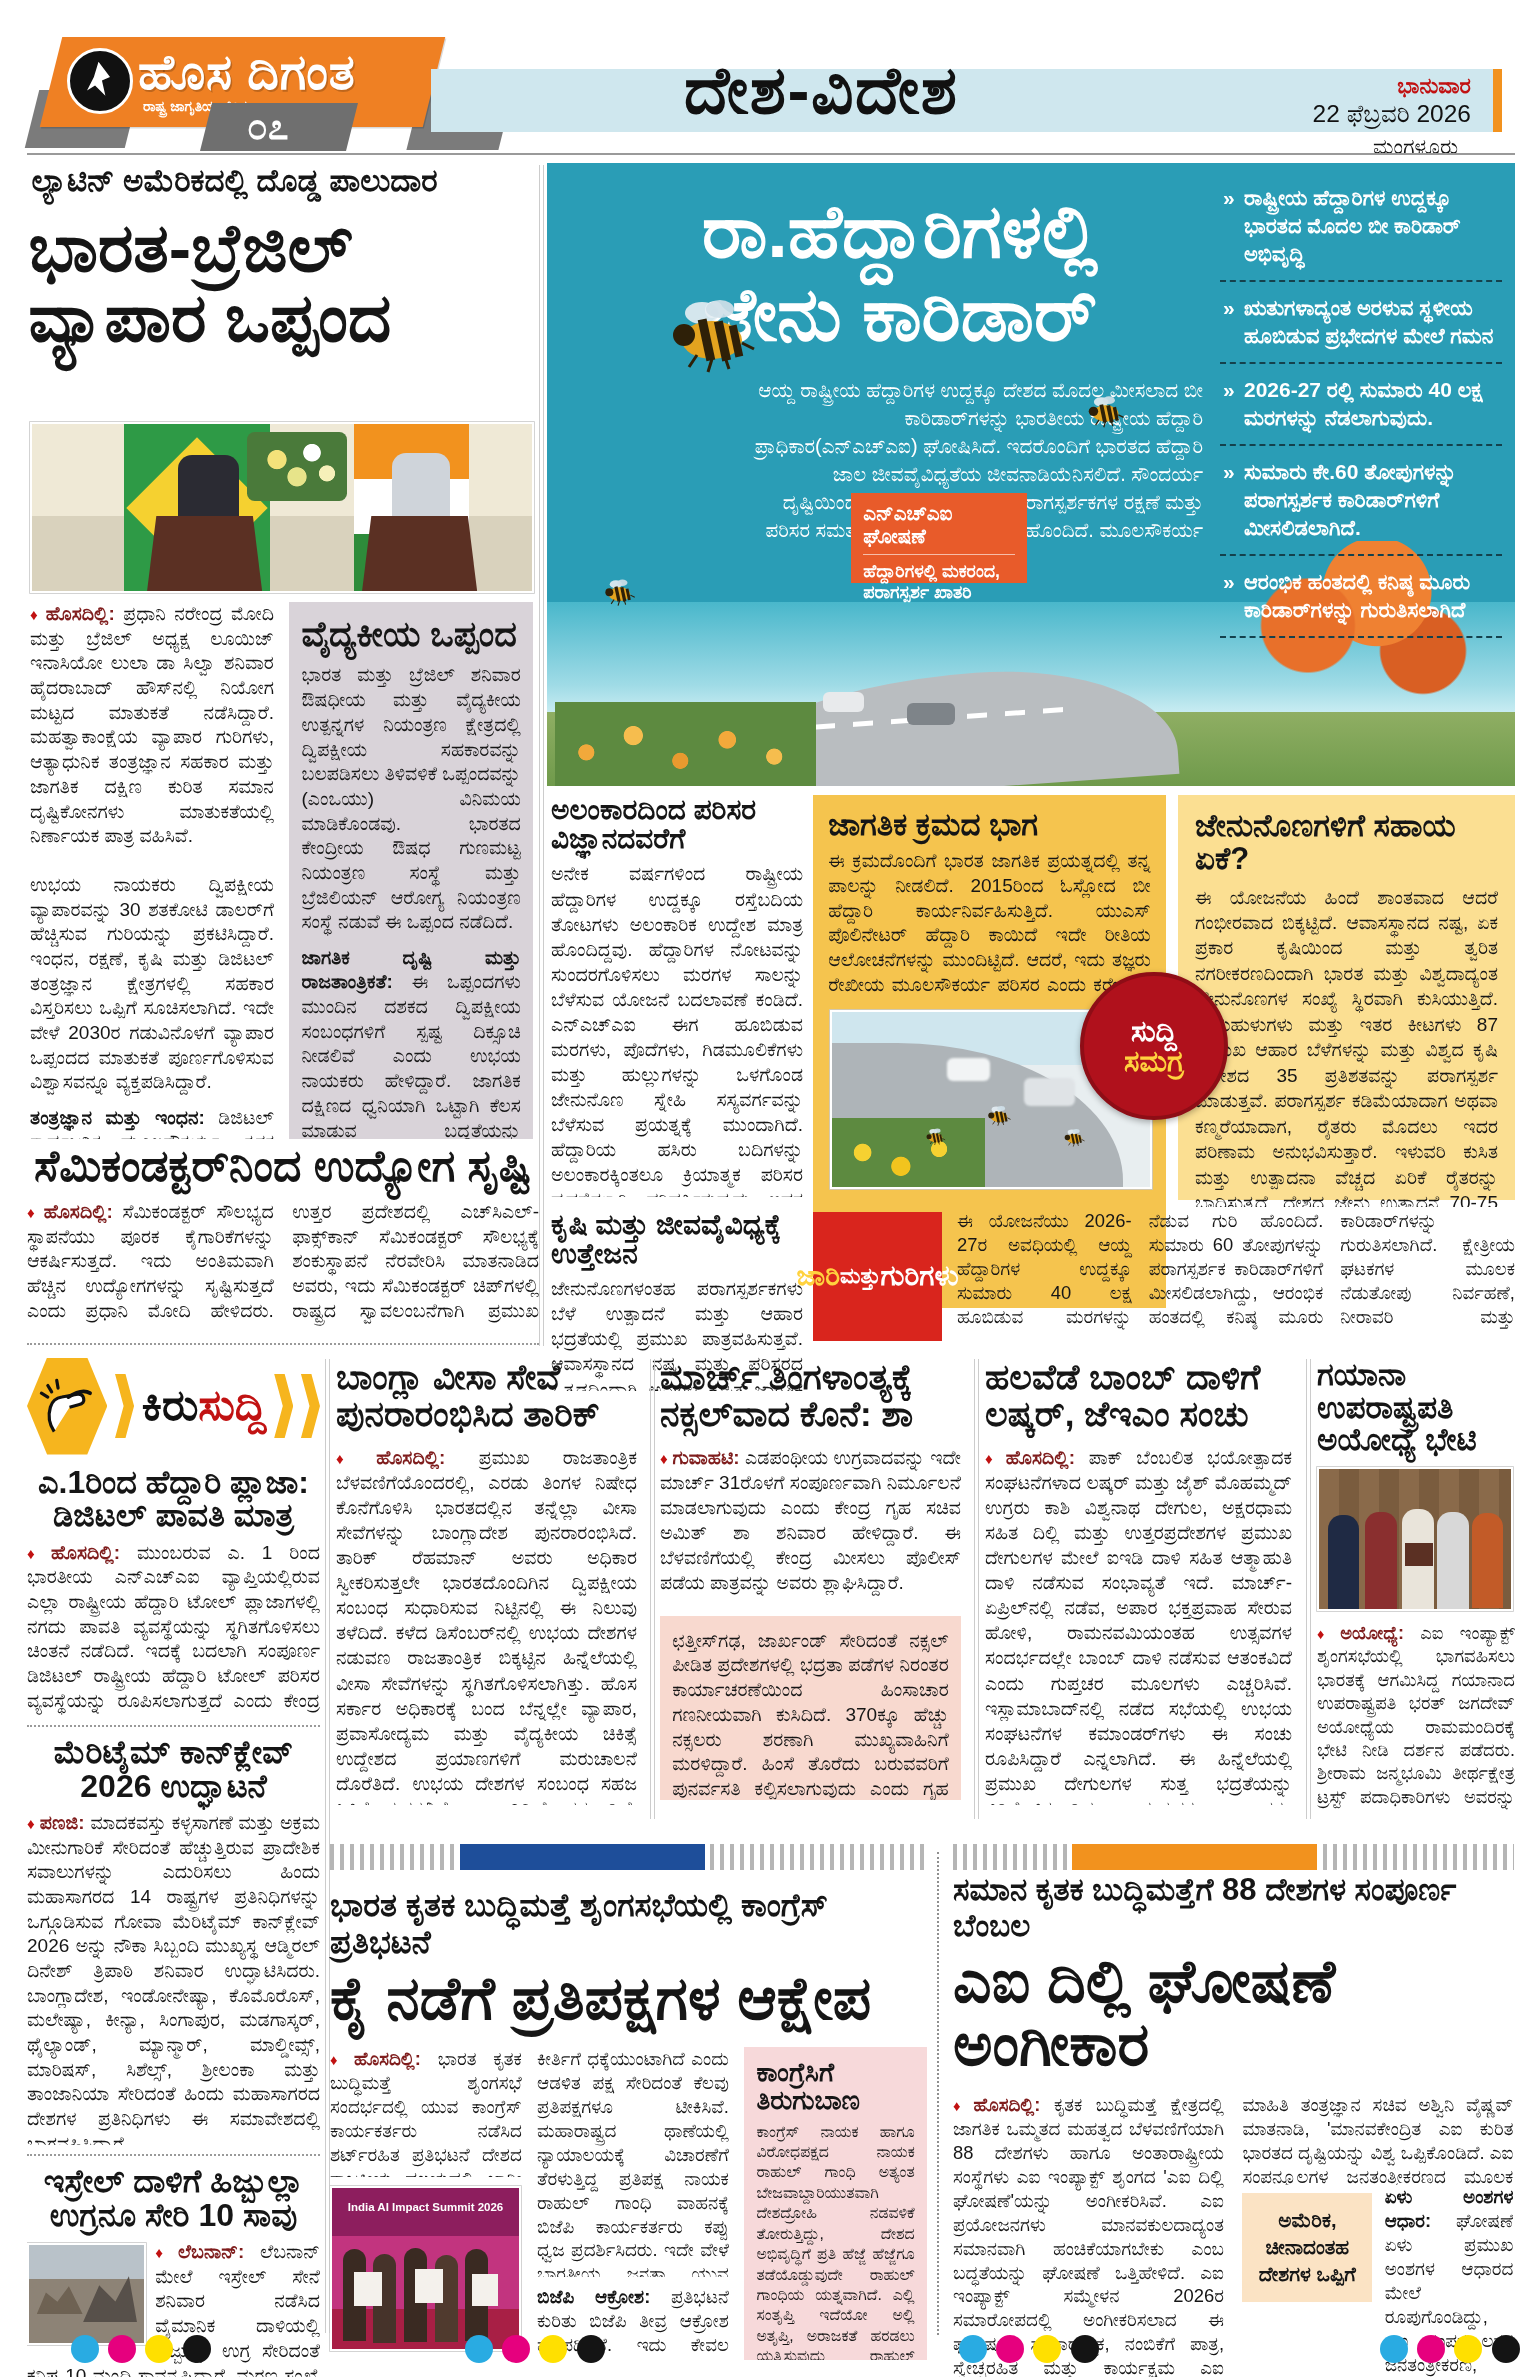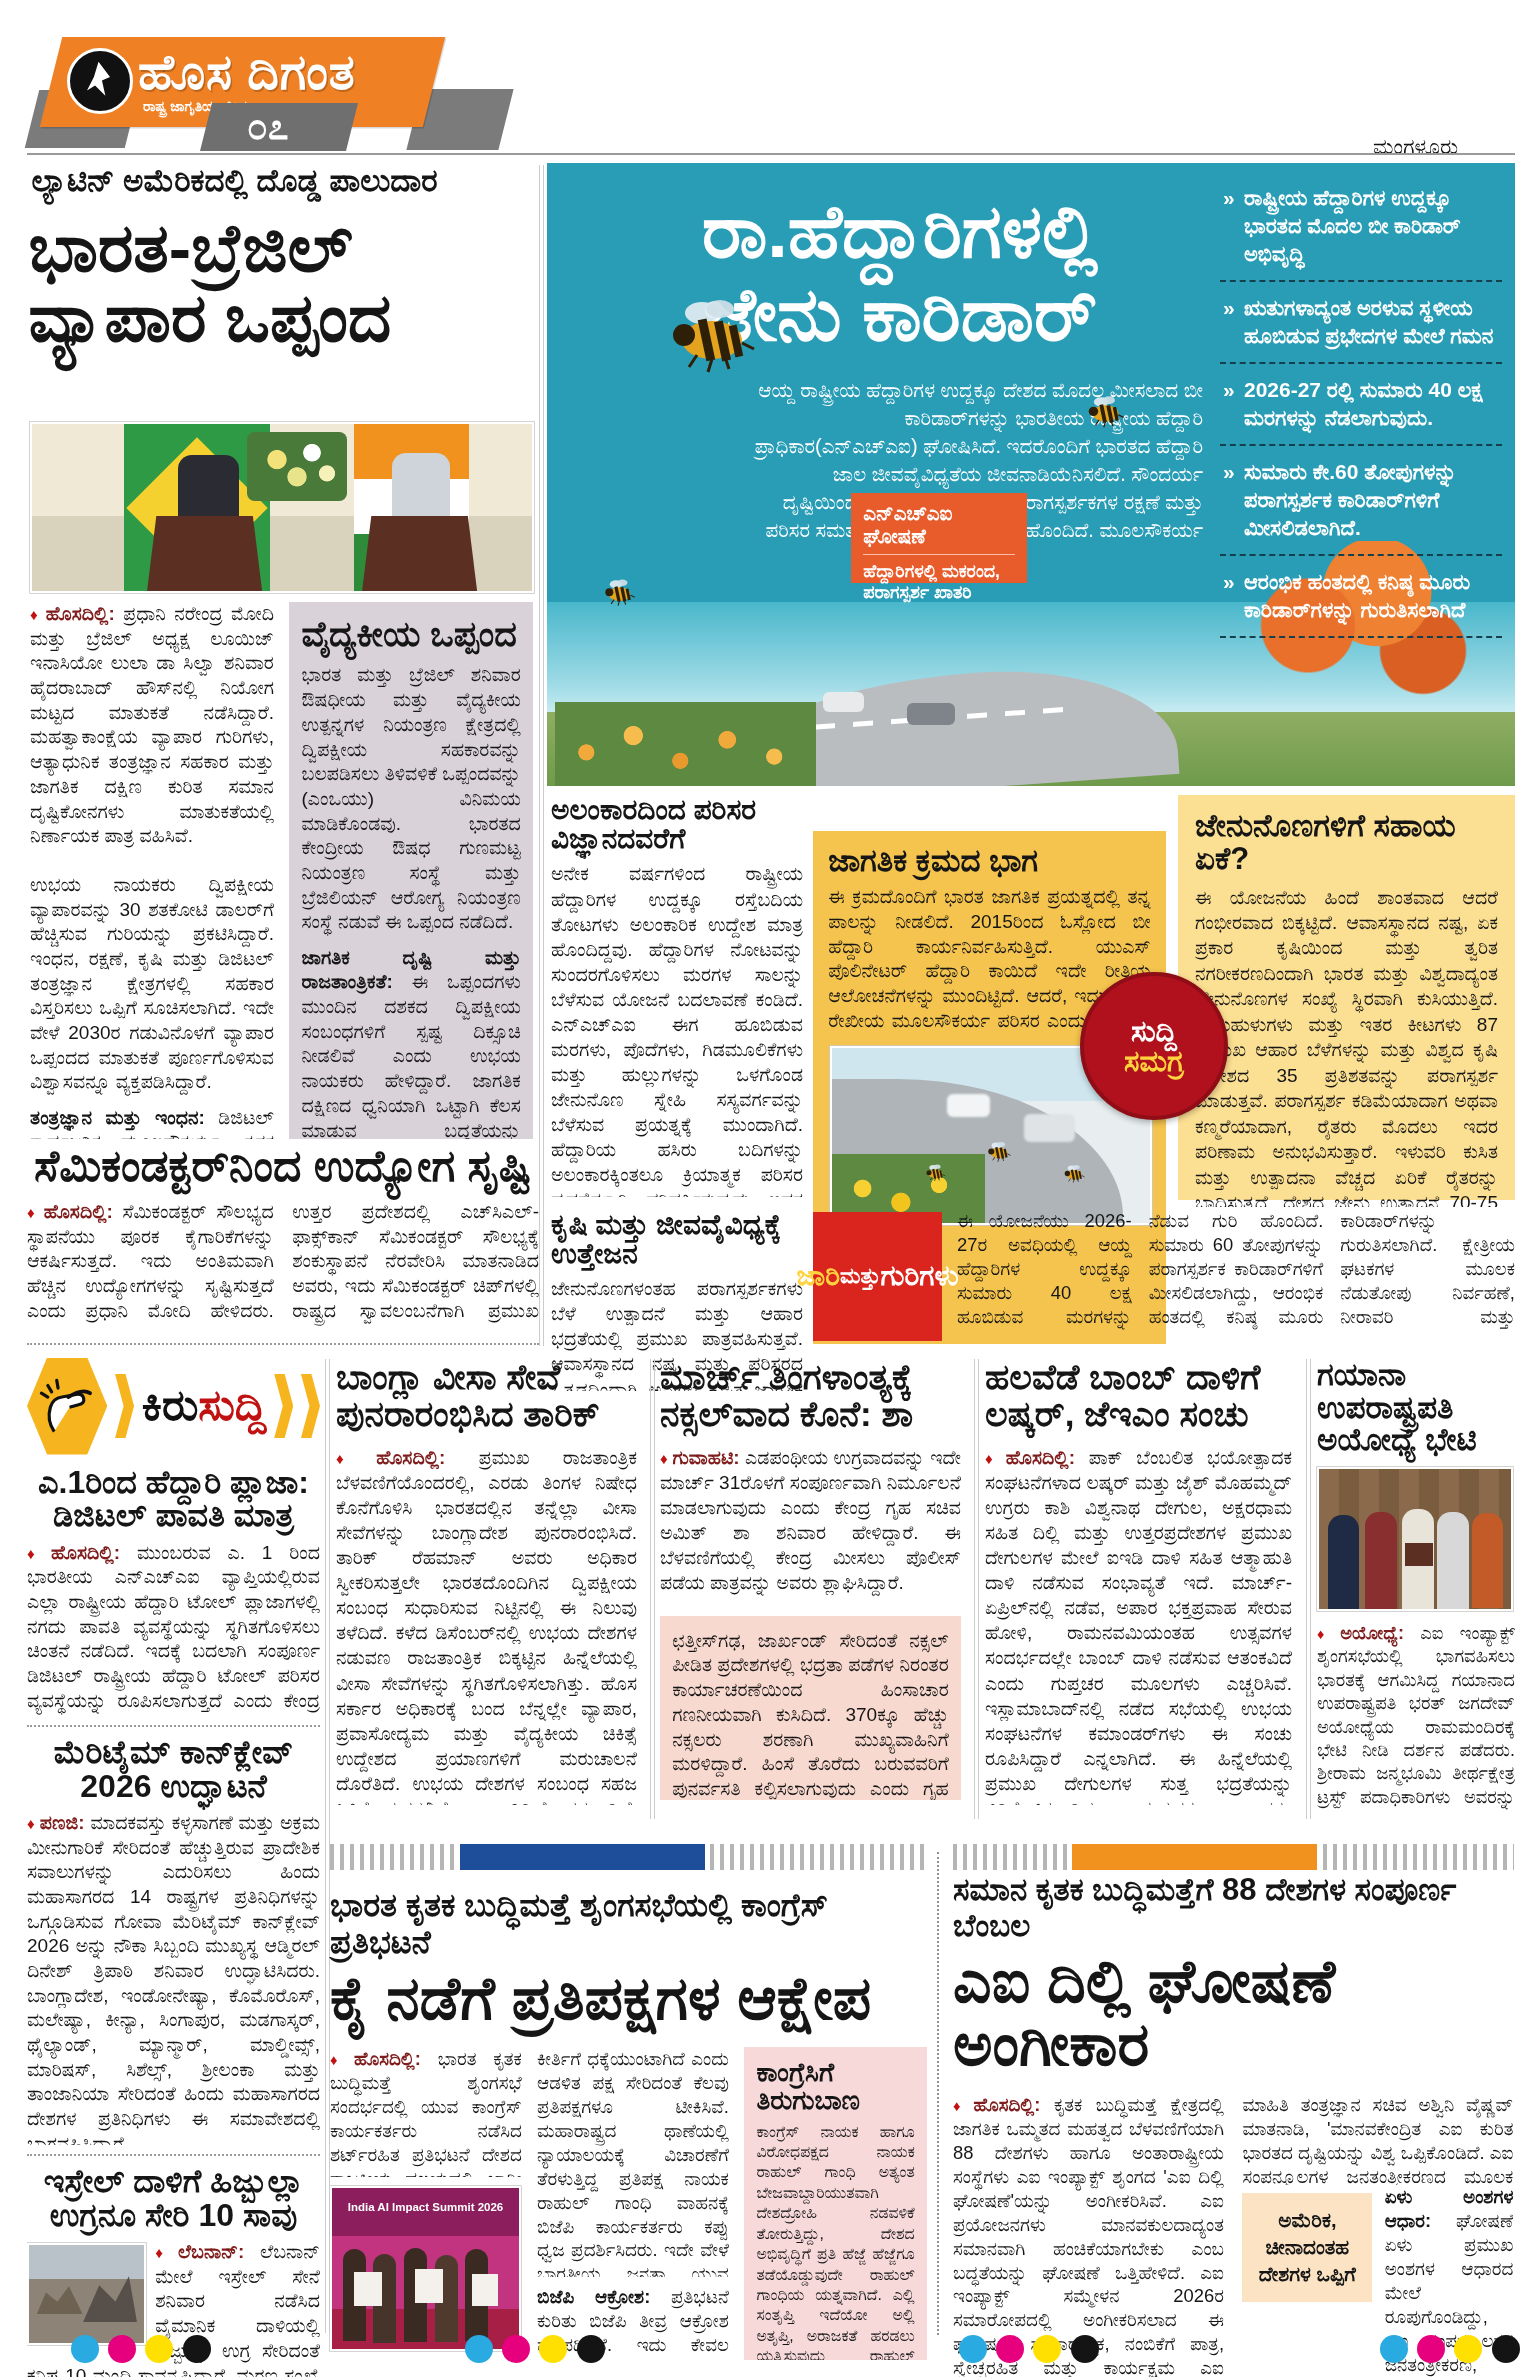--- a/index.html
+++ b/index.html
@@ -60,20 +60,26 @@
     <div class="abs" style="left:414px;top:89px;width:92px;height:61px;background:#7b7b7b;transform:skewX(-14deg);"></div>
     <div class="abs" style="left:51px;top:37px;width:383px;height:90px;background:#ef8023;transform:skewX(-14deg);box-shadow:1.5px 1.5px 0 rgba(0,0,0,0.15);"></div>
     <div class="abs" style="left:67px;top:48px;width:60px;height:60px;border-radius:50%;background:#111;border:3.1px solid #fff;">
       <div class="abs" style="left:17px;top:10.7px;width:23px;height:34px;background:#fff;clip-path:polygon(50% 0,100% 45%,65% 55%,80% 100%,35% 70%,0 85%,30% 45%);"></div>
     </div>
     <div class="abs whitetxt b" style="left:138px;top:44px;font-size:49px;letter-spacing:0.8px;text-shadow:1.5px 1.5px 0 rgba(0,0,0,0.2);">ಹೊಸ ದಿಗಂತ</div>
     <div class="abs whitetxt" style="left:143px;top:98px;font-size:14px;font-weight:bold;">ರಾಷ್ಟ್ರ ಜಾಗೃತಿಯ ದೈನಿಕ</div>
     <div class="abs" style="left:206px;top:103px;width:146px;height:48px;background:#6f6f6f;transform:skewX(-14deg);"></div>
     <div class="abs whitetxt b" style="left:247px;top:106px;font-size:37px;">೦೭</div>
 
+    <div class="abs" style="left:431px;top:69px;width:1071px;height:63px;background:#cfe7ee;">
+      <div class="abs" style="right:0;top:0;width:9.2px;height:63px;background:#f2921e;"></div>
+      <div class="abs b" style="left:253px;top:-17px;font-size:66px;color:#111;letter-spacing:1.5px;">ದೇಶ-ವಿದೇಶ</div>
+      <div class="abs" style="right:31px;top:4.6px;font-size:21.5px;font-weight:bold;color:#c11212;">ಭಾನುವಾರ</div>
+      <div class="abs" style="right:31px;top:31px;font-size:24.5px;color:#111;">22 ಫೆಬ್ರವರಿ 2026</div>
+    </div>
     <div class="abs" style="left:1373px;top:135px;font-size:21.5px;color:#111;">ಮಂಗಳೂರು</div>
     <div class="abs rule-h" style="left:27px;top:153px;width:1488px;"></div>
   </div>
 
   <div class="abs" style="left:27px;top:163px;width:512px;height:978px;">
     <div class="b" style="font-size:31px;padding-left:4.6px;">ಲ್ಯಾಟಿನ್ ಅಮೆರಿಕದಲ್ಲಿ ದೊಡ್ಡ ಪಾಲುದಾರ</div>
     <div class="kn-head" style="font-size:67px;margin-top:14px;padding-left:1.5px;">
       <span>ಭಾರತ-ಬ್ರೆಜಿಲ್</span><br>
       <span>ವ್ಯಾಪಾರ ಒಪ್ಪಂದ</span>
     </div>
@@ -173,21 +179,21 @@
     </div>
   </div>
 
   <div class="abs" style="left:551px;top:795px;width:252px;height:549px;">
     <h3 class="kn-head" style="font-size:28px;">ಅಲಂಕಾರದಿಂದ ಪರಿಸರ ವಿಜ್ಞಾನದವರೆಗೆ</h3>
     <p class="jt ovh" style="font-size:19px;line-height:1.32;margin-top:7.7px;height:336px;">ಅನೇಕ ವರ್ಷಗಳಿಂದ ರಾಷ್ಟ್ರೀಯ ಹೆದ್ದಾರಿಗಳ ಉದ್ದಕ್ಕೂ ರಸ್ತೆಬದಿಯ ತೋಟಗಳು ಅಲಂಕಾರಿಕ ಉದ್ದೇಶ ಮಾತ್ರ ಹೊಂದಿದ್ದವು. ಹೆದ್ದಾರಿಗಳ ನೋಟವನ್ನು ಸುಂದರಗೊಳಿಸಲು ಮರಗಳ ಸಾಲನ್ನು ಬೆಳೆಸುವ ಯೋಜನೆ ಬದಲಾವಣೆ ಕಂಡಿದೆ. ಎನ್‌ಎಚ್‌ಎಐ ಈಗ ಹೂಬಿಡುವ ಮರಗಳು, ಪೊದೆಗಳು, ಗಿಡಮೂಲಿಕೆಗಳು ಮತ್ತು ಹುಲ್ಲುಗಳನ್ನು ಒಳಗೊಂಡ ಜೇನುನೊಣ ಸ್ನೇಹಿ ಸಸ್ಯವರ್ಗವನ್ನು ಬೆಳೆಸುವ ಪ್ರಯತ್ನಕ್ಕೆ ಮುಂದಾಗಿದೆ. ಹೆದ್ದಾರಿಯ ಹಸಿರು ಬದಿಗಳನ್ನು ಅಲಂಕಾರಕ್ಕಿಂತಲೂ ಕ್ರಿಯಾತ್ಮಕ ಪರಿಸರ ವ್ಯವಸ್ಥೆಗಳಾಗಿ ಪರಿವರ್ತಿಸುವುದು ಇದರ ಉದ್ದೇಶವಾಗಿದೆ. ವರ್ಷವಿಡೀ ಜೇನ್ನೊಣಗಳಿಗೆ ಆಹಾರದ ಸ್ಥಿರ ಪೂರೈಕೆಯನ್ನು ಖಚಿತಪಡಿಸಿಕೊಳ್ಳಲು ಕಾರಿಡಾರ್ ವಿನ್ಯಾಸಗೊಳಿಸಲಾಗುವುದು ಎಂದು ಅಧಿಕಾರಿಗಳು ಹೇಳಿದ್ದಾರೆ. ಬೇವು, ಜಾಮುನ್, ಮಹುವಾ, ಪಲಾಶ್, ಕರಂಜ್ ಮತ್ತು ಸಿರಿಗಳಂತಹ ಸ್ಥಳೀಯ ಪ್ರಭೇದಗಳನ್ನು ತೋಟಗಾರಿಕೆಗಾಗಿ ಗುರುತಿಸಲಾಗಿದೆ. ಸ್ಥಳೀಯ ಪ್ರಭೇದಗಳ ಆಯ್ಕೆ, ಸ್ಥಳೀಯ ಪರಿಸರ ವ್ಯವಸ್ಥೆಯನ್ನು ಬೆಂಬಲಿಸುವ ಮತ್ತು ಹಂತಹಂತವಾಗಿ ಹೂಬಿಡುವಂತೆ ನೋಡಿಕೊಳ್ಳುವ ಉದ್ದೇಶ ಹೊಂದಲಾಗಿದೆ.</p>
     <h3 class="kn-head" style="font-size:28px;margin-top:12.3px;">ಕೃಷಿ ಮತ್ತು ಜೀವವೈವಿಧ್ಯಕ್ಕೆ ಉತ್ತೇಜನ</h3>
     <p class="jt ovh" style="font-size:19px;line-height:1.32;margin-top:7.7px;height:115px;">ಜೇನುನೊಣಗಳಂತಹ ಪರಾಗಸ್ಪರ್ಶಕಗಳು ಬೆಳೆ ಉತ್ಪಾದನೆ ಮತ್ತು ಆಹಾರ ಭದ್ರತೆಯಲ್ಲಿ ಪ್ರಮುಖ ಪಾತ್ರವಹಿಸುತ್ತವೆ. ಆವಾಸಸ್ಥಾನದ ನಷ್ಟ ಮತ್ತು ಪರಿಸರದ ಒತ್ತಡದಿಂದಾಗಿ ಅವುಗಳ ಕುಸಿತ ಜಾಗತಿಕ ಕಳವಳ ಹೆಚ್ಚಿಸಿದೆ. ಹೆದ್ದಾರಿಗಳ ಉದ್ದಕ್ಕೂ ವರ್ಷದುದ್ದಕ್ಕೂ ಹಸಿರು ವಾತಾವರಣವನ್ನು ಸೃಷ್ಟಿಸುವ ಮೂಲಕ, ಈ ಯೋಜನೆ, ಆವಾಸಸ್ಥಾನಗಳನ್ನು ಪುನಃಸ್ಥಾಪಿಸುವ ಮತ್ತು ಪರಾಗಸ್ಪರ್ಶ ಉತ್ತೇಜಿಸುವ ಗುರಿ ಹೊಂದಿದೆ.</p>
   </div>
 
-  <div class="abs ybox1" style="left:813px;top:795px;width:353px;height:513px;padding:14px 15.3px;box-sizing:border-box;margin-top:36px;">
+  <div class="abs ybox1" style="left:813px;top:795px;width:353px;height:513px;padding:14px 15.3px;box-sizing:border-box;">
     <h3 class="kn-head" style="font-size:31px;">ಜಾಗತಿಕ ಕ್ರಮದ ಭಾಗ</h3>
     <p class="jt ovh" style="font-size:19px;line-height:1.3;margin-top:7.7px;height:152px;">ಈ ಕ್ರಮದೊಂದಿಗೆ ಭಾರತ ಜಾಗತಿಕ ಪ್ರಯತ್ನದಲ್ಲಿ ತನ್ನ ಪಾಲನ್ನು ನೀಡಲಿದೆ. 2015ರಿಂದ ಓಸ್ಲೋದ ಬೀ ಹೆದ್ದಾರಿ ಕಾರ್ಯನಿರ್ವಹಿಸುತ್ತಿದೆ. ಯುಎಸ್ ಪೊಲಿನೇಟರ್ ಹೆದ್ದಾರಿ ಕಾಯಿದೆ ಇದೇ ರೀತಿಯ ಆಲೋಚನೆಗಳನ್ನು ಮುಂದಿಟ್ಟಿದೆ. ಆದರೆ, ಇದು ತಜ್ಞರು ರೇಖೀಯ ಮೂಲಸೌಕರ್ಯ ಪರಿಸರ ಎಂದು ಕರೆಯುವ ಭಾರತದ ಮೊದಲ ಪ್ರಯತ್ನ. ರಸ್ತೆ ಜಾಲಗಳನ್ನು ಜೀವವೈವಿಧ್ಯತೆಯ ವಾಹಕಗಳಾಗಿ ಬಳಸುತ್ತಿರುವುದು ಭಾರತದಲ್ಲಿ ಇದೇ ಮೊದಲು.</p>
 
     <div class="photo-frame" style="position:absolute;left:17px;top:215px;width:318px;height:175px;background:linear-gradient(180deg,#cfe6ee 0 30%,#e8eef0 30% 100%);overflow:hidden;">
       <div class="abs" style="left:-31px;top:31px;width:322px;height:153px;background:#aeb4b8;border-radius:0 70% 0 0/0 90% 0 0;"></div>
       <div class="abs" style="left:115px;top:46px;width:43px;height:23px;background:#f2f4f5;border-radius:6.1px;filter:blur(0.8px);"></div>
       <div class="abs" style="left:192px;top:66px;width:51px;height:28px;background:#dfe3e6;border-radius:6.1px;filter:blur(0.8px);"></div>
       <div class="abs" style="left:0;bottom:0;width:153px;height:69px;background:radial-gradient(circle at 20% 50%,#f6d131 8.4px,transparent 9.2px),radial-gradient(circle at 45% 70%,#f2c41e 9.2px,transparent 10px),radial-gradient(circle at 70% 45%,#f6d131 7.7px,transparent 8.4px),#5d8a40;"></div>
       <svg viewBox="0 0 100 80" style="position:absolute;left:153px;top:92px;width:28px;height:22px;">
           <use href="#bee-shape"></use>

